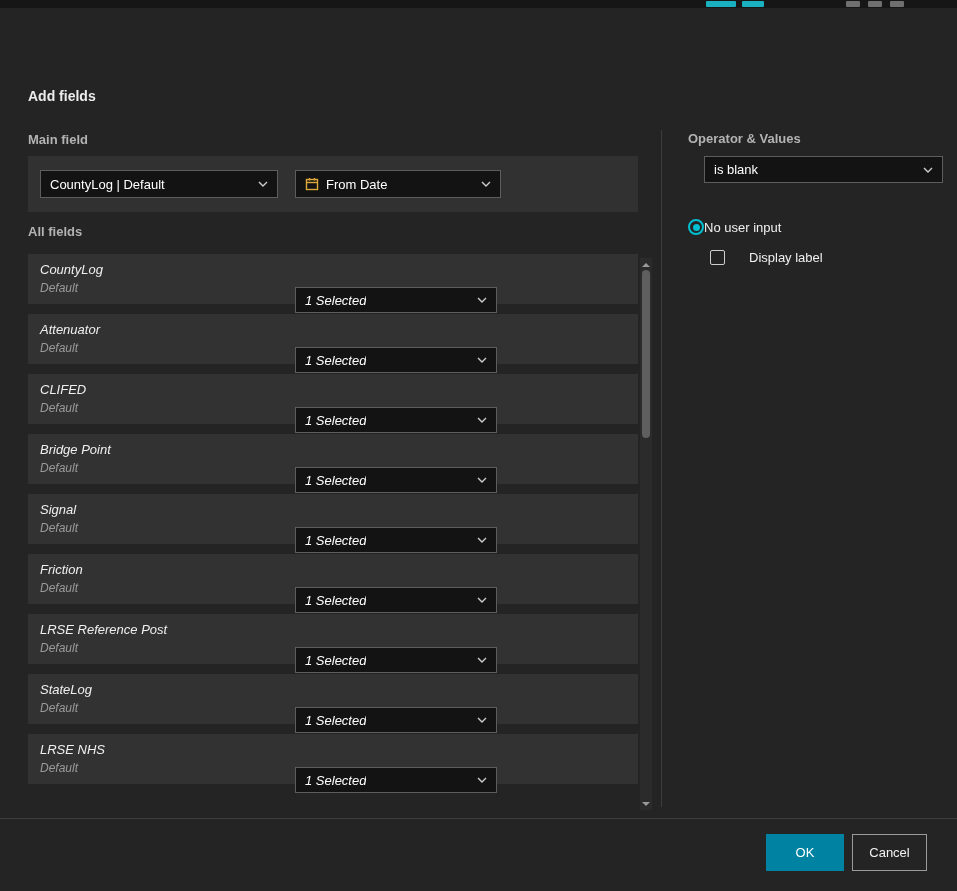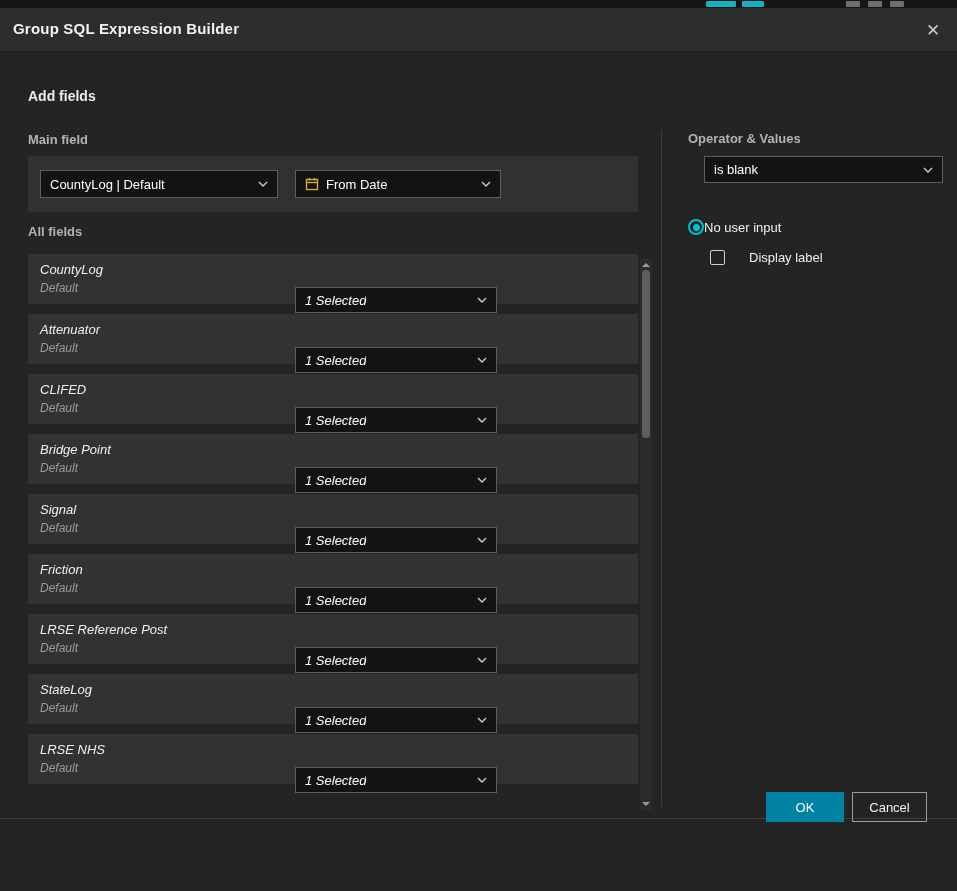--- a/index.html
+++ b/index.html
@@ -59,44 +59,40 @@
          box-sizing:border-box;display:flex;align-items:center;justify-content:center;background:#242424;}
   .radio .dot{width:7px;height:7px;border-radius:50%;background:var(--radio-accent,#00bfd1);}
   .radio-label{font-size:13px;color:#f0f0f0;}
 
   .check-row{position:absolute;left:710px;top:242px;display:flex;align-items:center;gap:24px;cursor:pointer;}
   .checkbox{width:15px;height:15px;border:1.5px solid #cfcfcf;border-radius:2px;box-sizing:border-box;background:transparent;}
   .check-label{font-size:13px;color:#f0f0f0;}
 
   
   .footer-div{position:absolute;left:0;top:810px;width:100%;height:1px;background:#3c3c3c;}
-  .btn{position:absolute;top:784px;height:30px;box-sizing:border-box;display:flex;align-items:center;
+  .btn{position:absolute;top:826px;height:37px;box-sizing:border-box;display:flex;align-items:center;
        justify-content:center;font-size:13px;cursor:pointer;}
   .btn-ok{left:766px;width:78px;background:var(--accent,#0082a3);color:#fff;border:1px solid var(--accent,#0082a3);}
   .btn-cancel{left:852px;width:75px;background:transparent;color:#f2f2f2;border:1px solid #9a9a9a;}
 </style>
 </head>
 <body>
 
 <div class="stage">
 
   <div class="top-strip">
     <span class="artifact" style="left:706px;width:30px;background:#19b0bf;"></span>
     <span class="artifact" style="left:742px;width:22px;background:#19b0bf;"></span>
     <span class="artifact" style="left:846px;width:14px;background:#6f6f6f;"></span>
     <span class="artifact" style="left:868px;width:14px;background:#6f6f6f;"></span>
     <span class="artifact" style="left:890px;width:14px;background:#6f6f6f;"></span>
   </div>
 
   <div class="dialog">
 
-    <div class="titlebar">
-      <span class="title">Group SQL Expression Builder</span>
-      <span class="close">✕</span>
-    </div>
 
     <div class="h-add">Add fields</div>
     <div class="sec-lbl" style="left:28px;top:124px;">Main field</div>
 
     <div class="main-panel">
       <div class="dd dd-source">
         <span class="dd-left">
           <span class="dd-text">CountyLog | Default</span>
         </span>
         <span class="chev">

